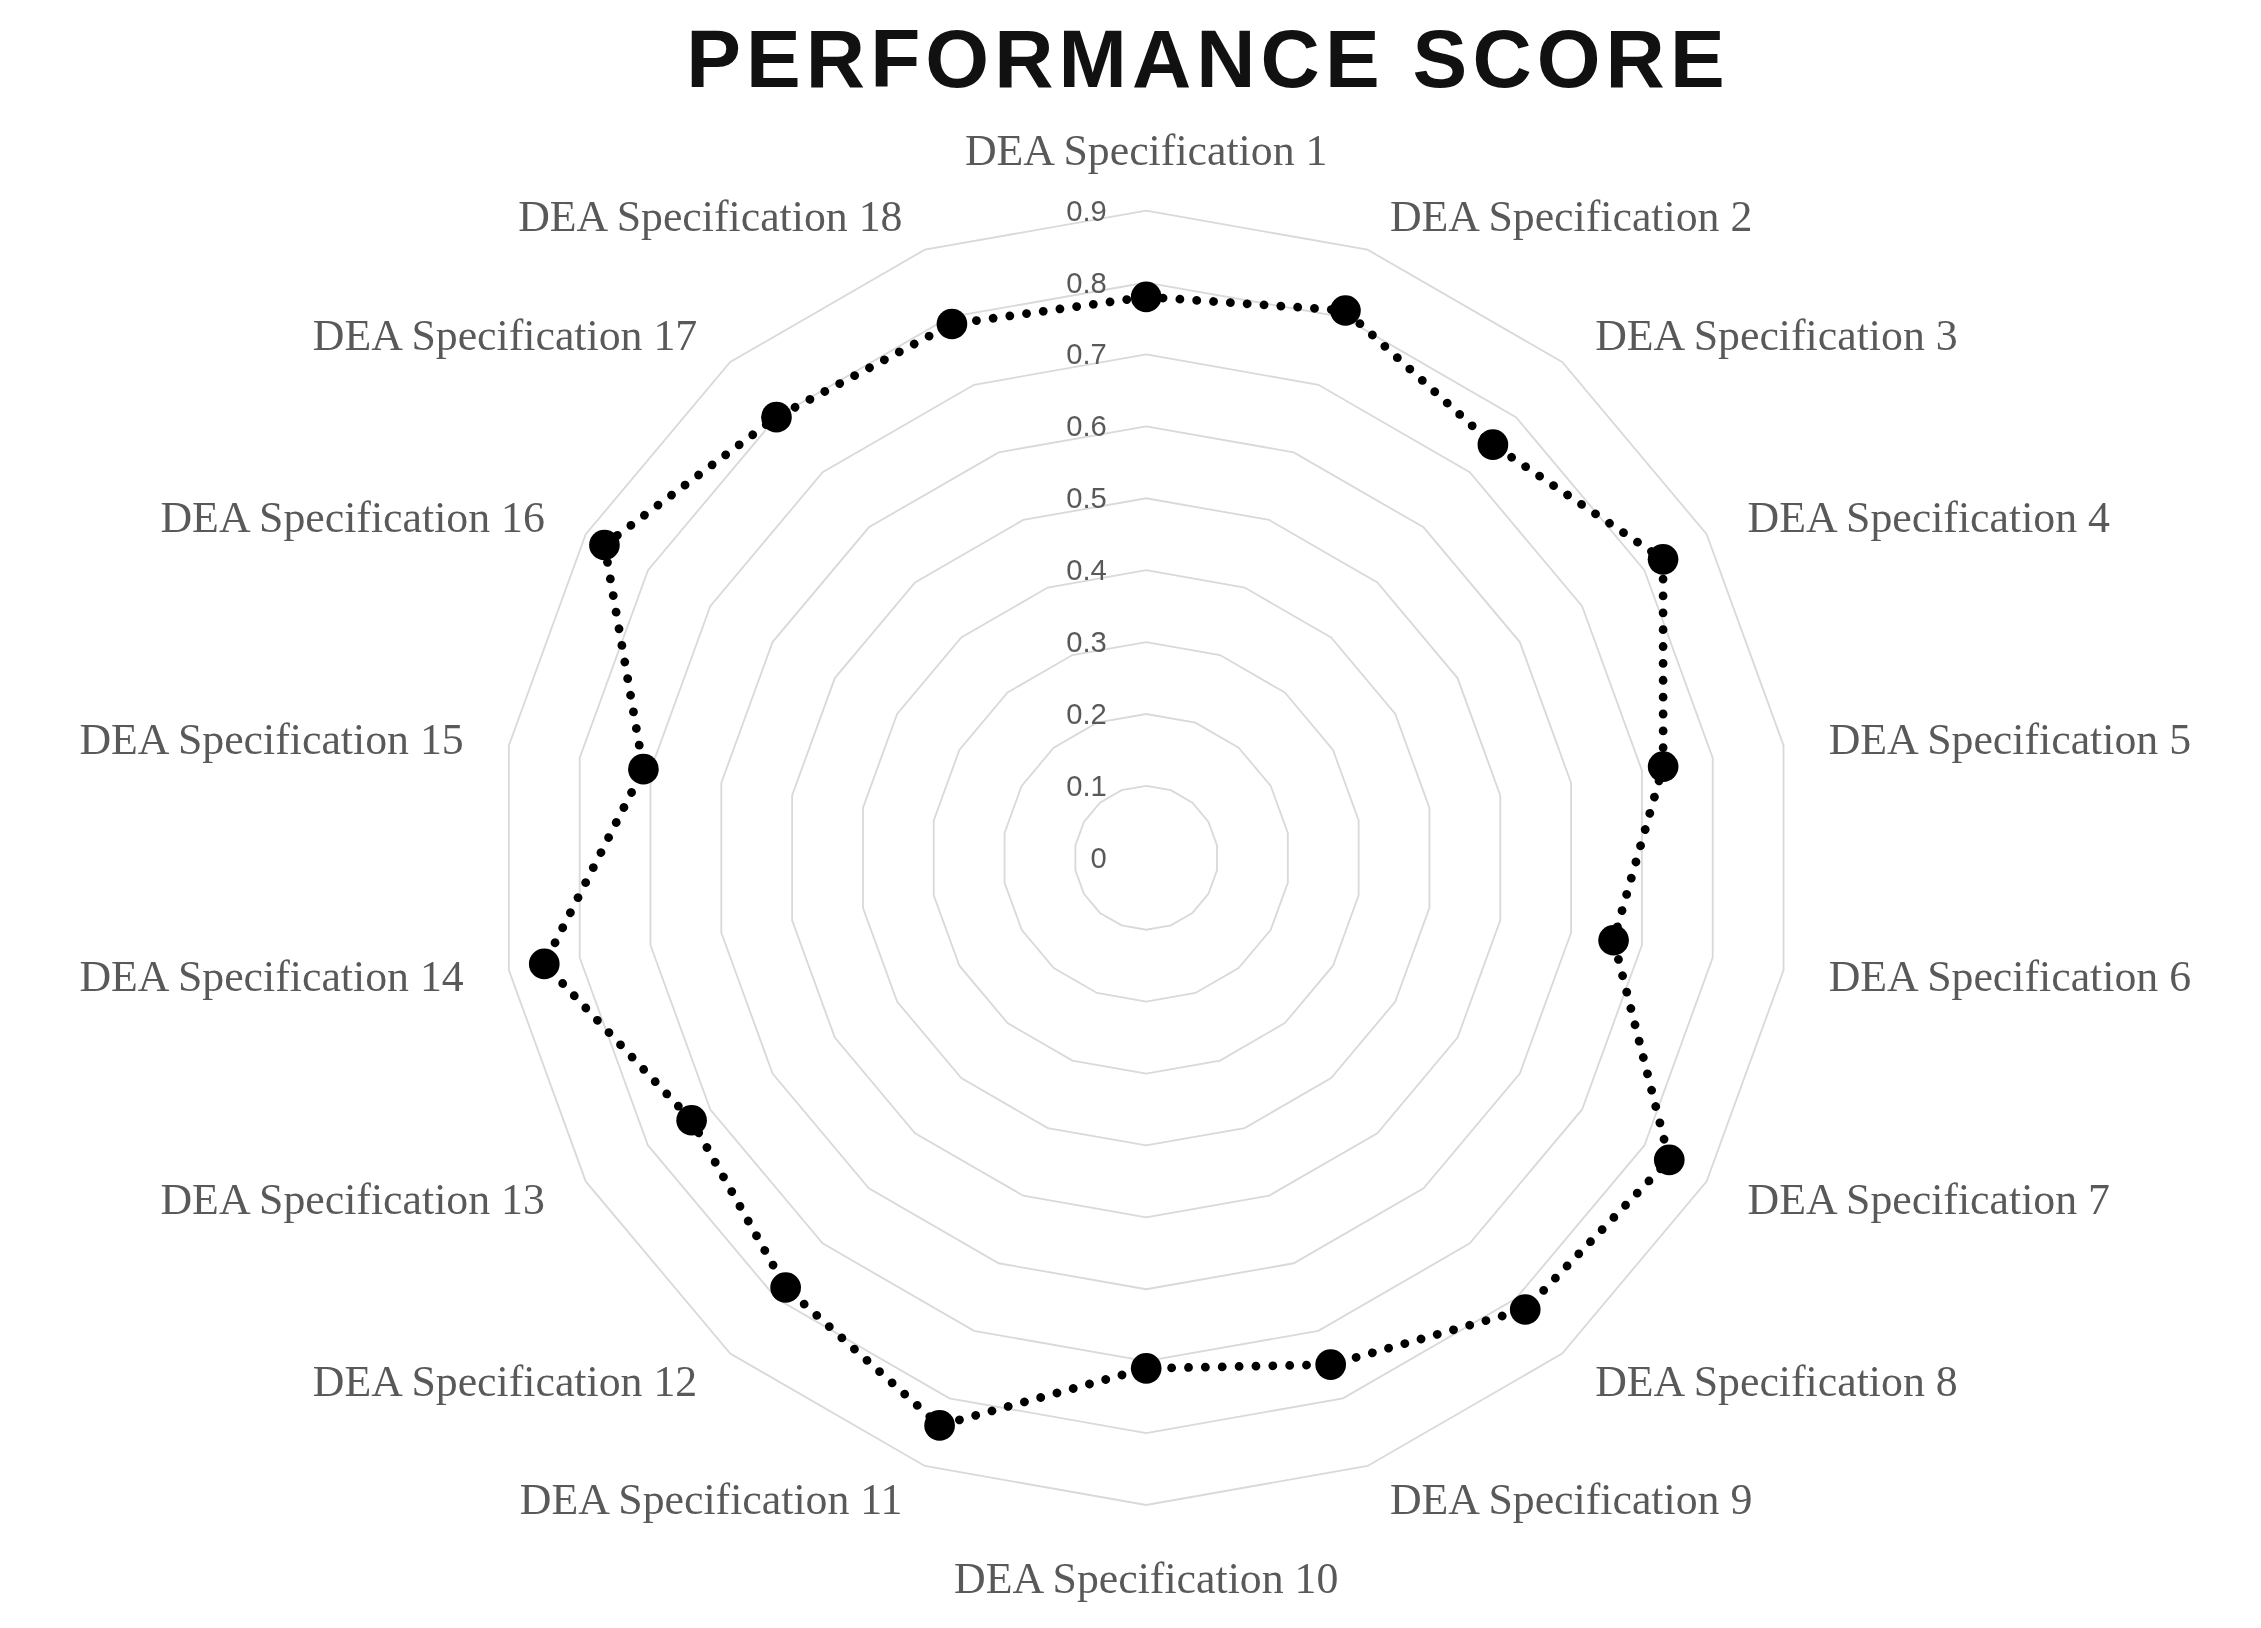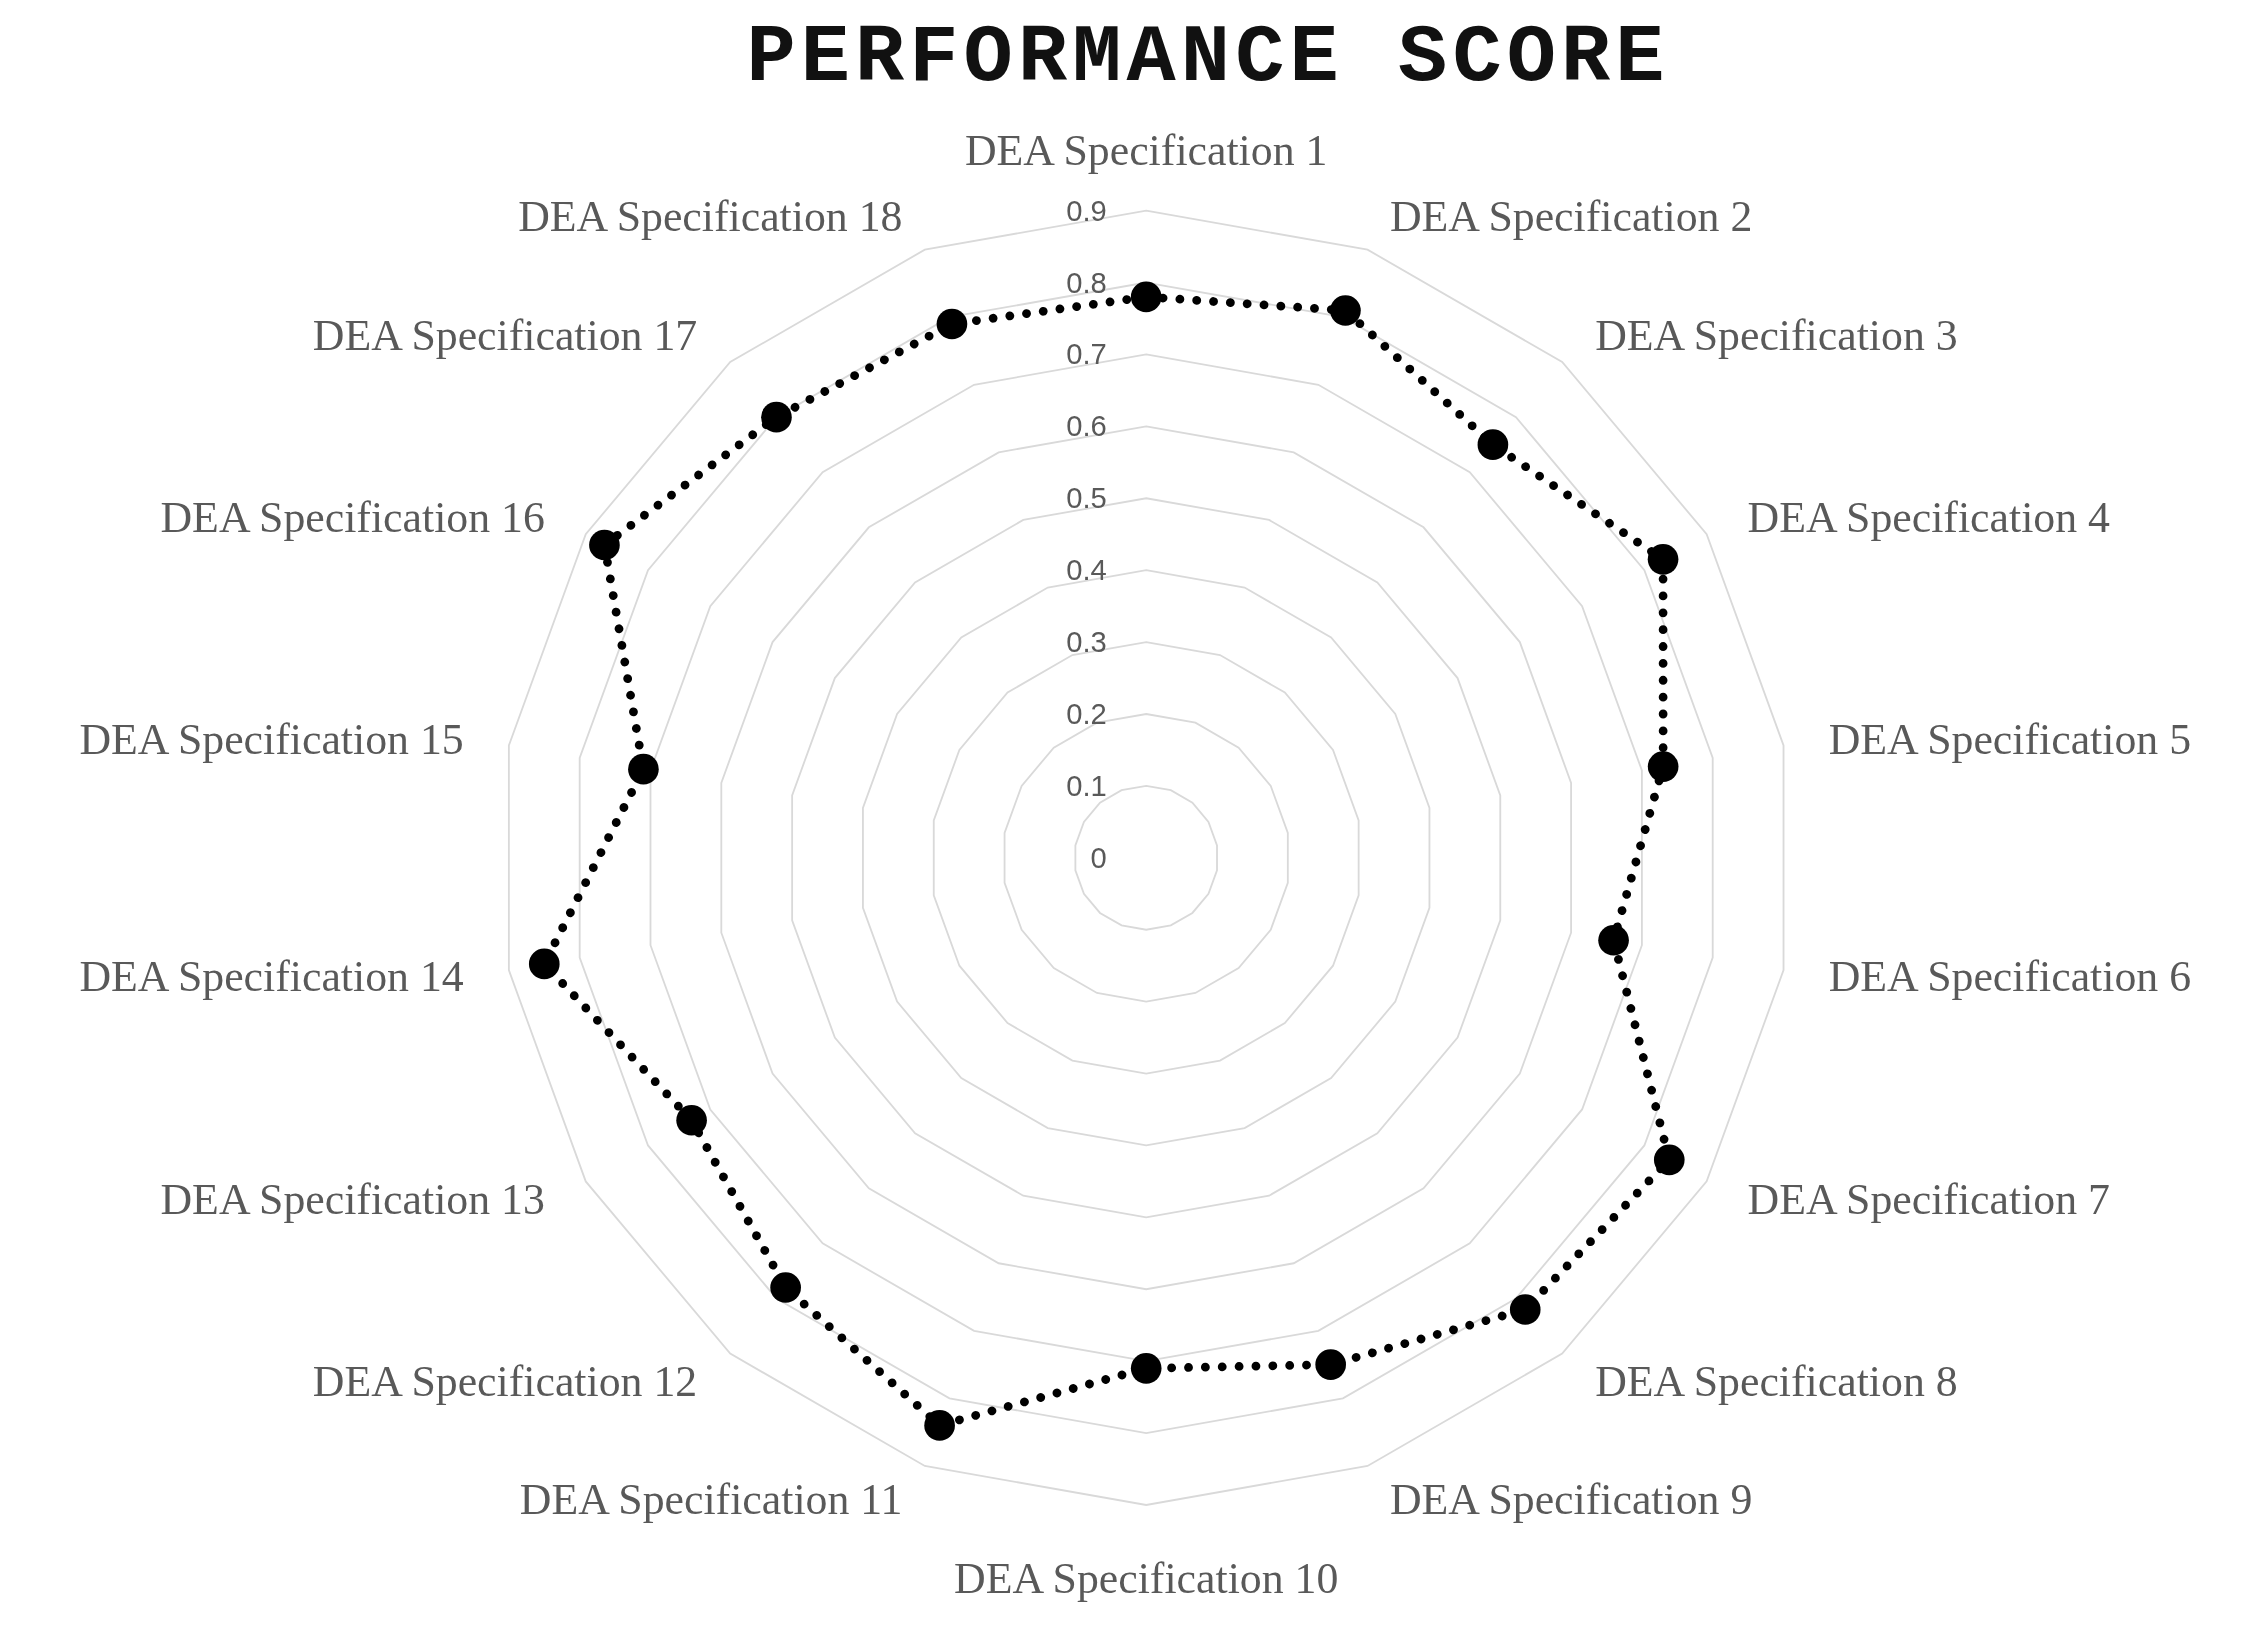--- a/index.html
+++ b/index.html
@@ -12,21 +12,21 @@
     height: 1628px;
     position: relative;
     overflow: hidden;
     font-family: "Liberation Serif", serif;
   }
   .chart-title {
     position: absolute;
     top: 17.5px;
     left: 1208px;
     transform: translateX(-50%);
-    font-family: Liberation Mono, monospace;
+    font-family: Liberation Sans, sans-serif;
     font-weight: bold;
     font-size: 82px;
     letter-spacing: 5.1px;
     color: #111111;
     white-space: nowrap;
     line-height: 1.0;
   }
   #radar {
     position: absolute;
     left: 0;

